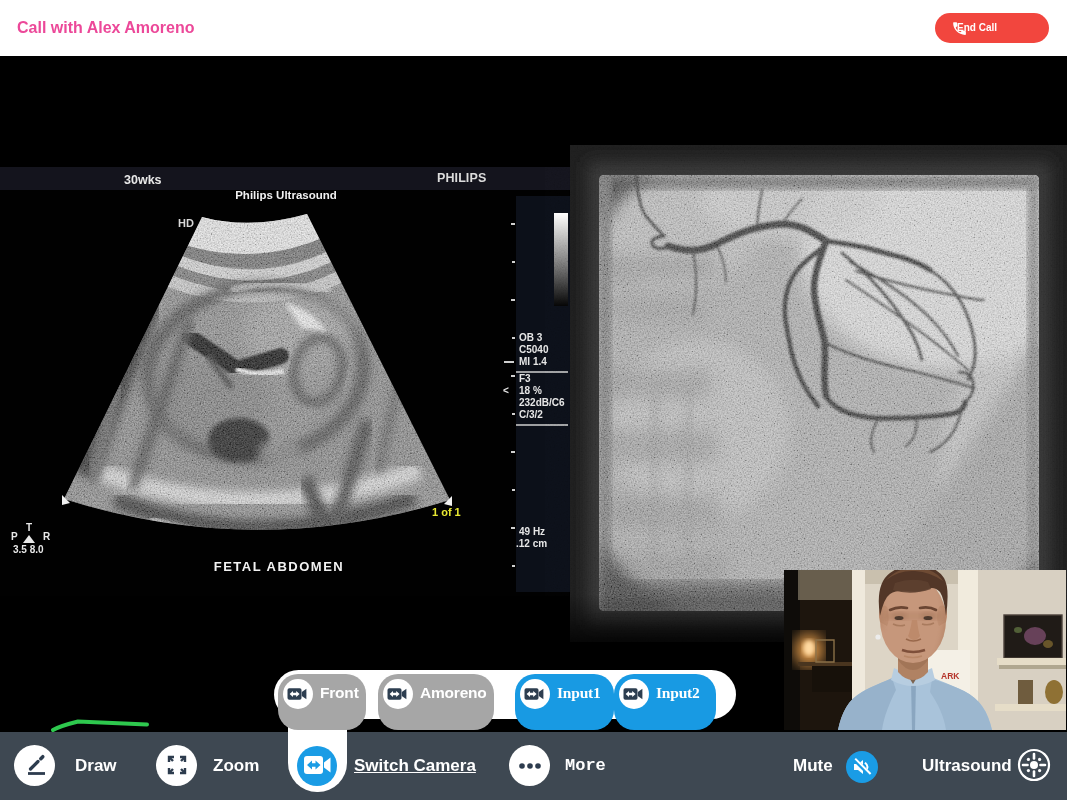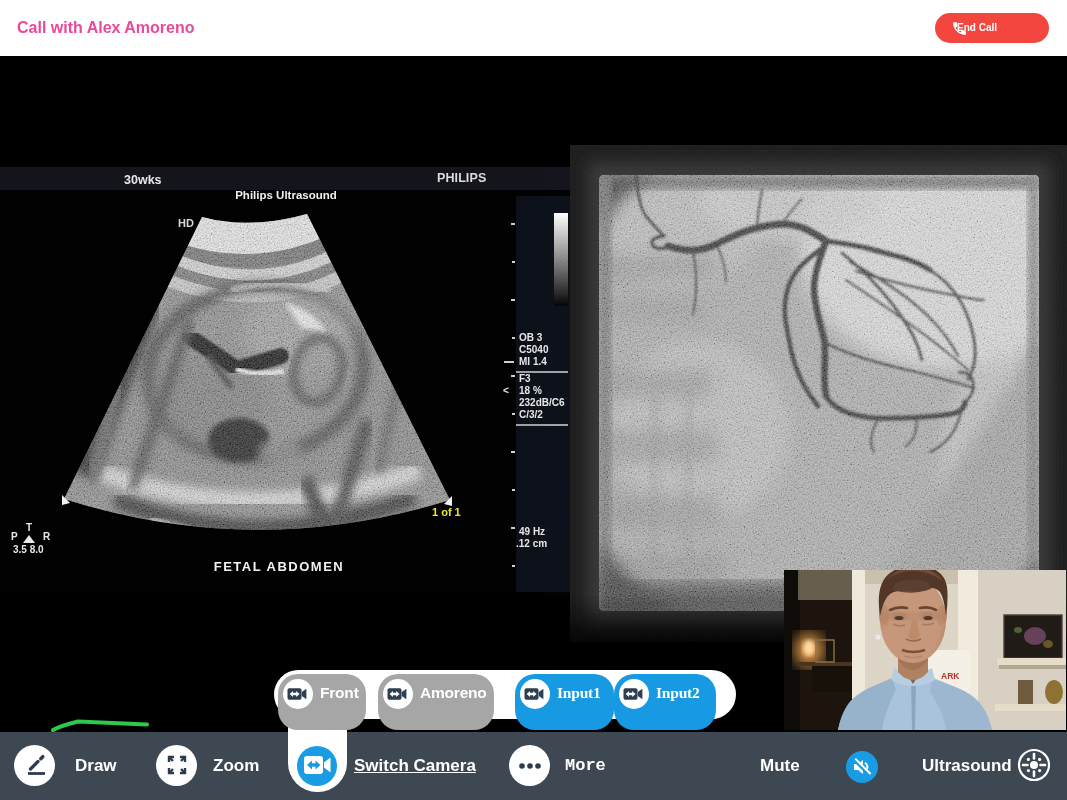--- a/index.html
+++ b/index.html
@@ -382,21 +382,21 @@
   </svg>
   <div class="tlabel" style="left:354px;text-decoration:underline;">Switch Camera</div>
 
   <div class="wcircle" style="left:509px;top:745px;"></div>
   <svg width="34" height="10" style="position:absolute;left:513px;top:761px;">
     <circle cx="9" cy="5" r="2.8" fill="#2d3c4e"></circle>
     <circle cx="17" cy="5" r="2.8" fill="#2d3c4e"></circle>
     <circle cx="25" cy="5" r="2.8" fill="#2d3c4e"></circle>
   </svg>
   <div class="tlabel" style="left:565px;font-family:Liberation Mono, monospace;">More</div>
-  <div class="tlabel" style="left:760px;">Mute</div>
+  <div class="tlabel" style="left:793px;">Mute</div>
   <div style="position:absolute;left:846px;top:751px;width:32px;height:32px;border-radius:50%;background:#1a9ce5;"></div>
   <svg width="22" height="22" style="position:absolute;left:851px;top:756px;">
     <g fill="#fff">
       <path d="M3,8 L7,8 L12,4 L12,18 L7,14 L3,14 Z"></path>
       <path d="M14.5,6 q3,2 3,5 q0,3 -3,5 l-1.2,-1.6 q2.2,-1.4 2.2,-3.4 q0,-2 -2.2,-3.4 z"></path>
     </g>
     <line x1="3" y1="3" x2="19" y2="19" stroke="#1a9ce5" stroke-width="4"></line>
     <line x1="4.2" y1="2.6" x2="19.6" y2="18" stroke="#fff" stroke-width="2"></line>
   </svg>
   <div class="tlabel" style="left:922px;">Ultrasound</div>

